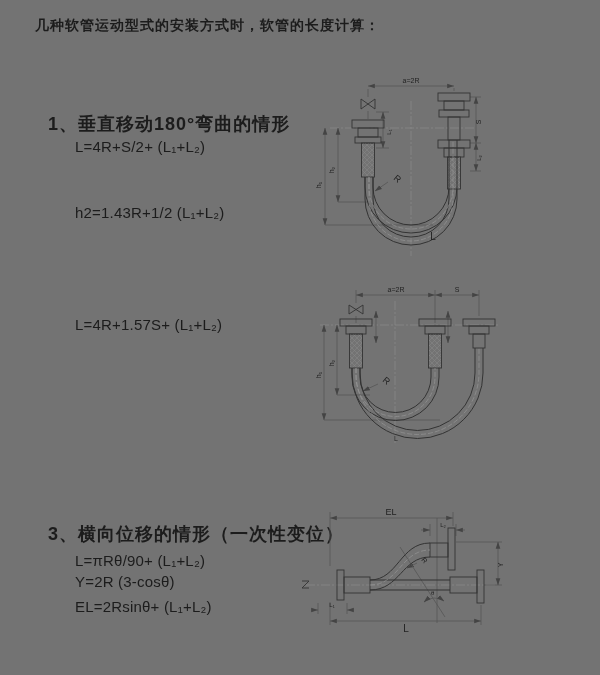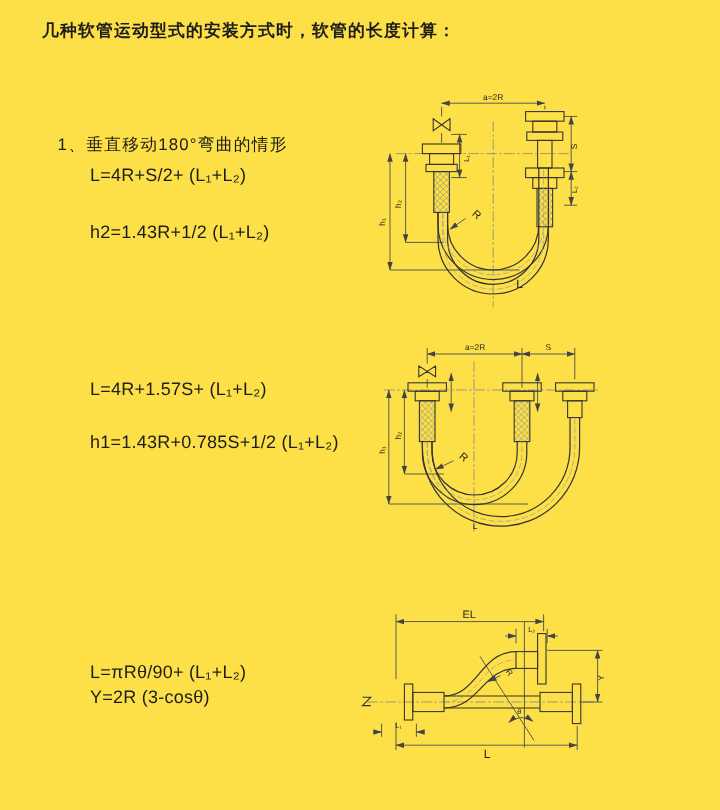--- a/index.html
+++ b/index.html
@@ -1,20 +1,20 @@
 <!DOCTYPE html>
 <html><head>
 <meta charset="utf-8">
 <style>
   html,body{margin:0;padding:0;background:#ffffff;}
-  .page{position:relative;width:600px;height:675px;background:#fde047;overflow:hidden;
+  .page{position:relative;width:600px;height:675px;background:#737373;overflow:hidden;
         font-family:"Liberation Sans","DejaVu Sans",sans-serif;color:#1c1c1c;}
   .t{position:absolute;white-space:nowrap;}
   .title{font-size:14px;font-weight:700;letter-spacing:1px;}
-  .heading{font-size:14px;font-weight:400;letter-spacing:1px;}
+  .heading{font-size:18px;font-weight:700;letter-spacing:1px;}
   .formula{font-size:15px;letter-spacing:0.2px;}
   svg.diag{position:absolute;overflow:visible;}
   svg.diag .cl path{stroke:#8a8a8a;stroke-width:0.7;stroke-dasharray:9 2 2 2;}
   svg.diag .dim line, svg.diag .dim path{stroke:#555;stroke-width:0.8;}
   svg.diag .part rect, svg.diag .part path{stroke:#333;}
   svg.diag .hose path{stroke:#333;stroke-width:1;}
   svg.diag .hose path.hc{stroke:#9a9a9a;stroke-width:0.6;stroke-dasharray:5 2;}
   svg.diag .lbl text{font-family:"Liberation Sans","DejaVu Sans",sans-serif;font-size:7px;
         fill:#222;stroke:none;}
   svg.diag .lbl text.big{font-size:10px;}
@@ -23,27 +23,28 @@
 </style>
 </head>
 <body>
 
 <div class="page">
 
   <div class="t title" style="left:35px;top:17px">几种软管运动型式的安装方式时，软管的长度计算：</div>
 
   <div class="t heading" style="left:48px;top:112px">1、垂直移动180°弯曲的情形</div>
   <div class="t formula" style="left:75px;top:138px">L=4R+S/2+ (L₁+L₂)</div>
-  <div class="t formula" style="left:75px;top:185px">h2=1.43R+1/2 (L₁+L₂)</div>
+  <div class="t formula" style="left:75px;top:204px">h2=1.43R+1/2 (L₁+L₂)</div>
 
   <div class="t formula" style="left:75px;top:316px">L=4R+1.57S+ (L₁+L₂)</div>
-  <div class="t formula" style="left:75px;top:360px">h1=1.43R+0.785S+1/2 (L₁+L₂)</div>
-
+
+  <div class="t heading" style="left:48px;top:522px">3、横向位移的情形（一次性变位）</div>
   <div class="t formula" style="left:75px;top:552px">L=πRθ/90+ (L₁+L₂)</div>
   <div class="t formula" style="left:75px;top:573px">Y=2R (3-cosθ)</div>
+  <div class="t formula" style="left:75px;top:598px">EL=2Rsinθ+ (L₁+L₂)</div>
 
   <svg class="diag" style="left:312px;top:75px" width="200" height="185" viewBox="0 0 200 185">
     <defs>
       <marker id="ar1" viewBox="0 0 10 10" refX="9.5" refY="5" markerWidth="9" markerHeight="9" orient="auto-start-reverse">
           <path d="M0,1.8 L10,5 L0,8.2 Z" fill="#444"></path>
         </marker>
       <pattern id="ht1" width="5" height="5" patternUnits="userSpaceOnUse">
         <path d="M0,5 L5,0 M0,0 L5,5" stroke="#888" stroke-width="0.5"></path>
         </pattern>
     </defs>

